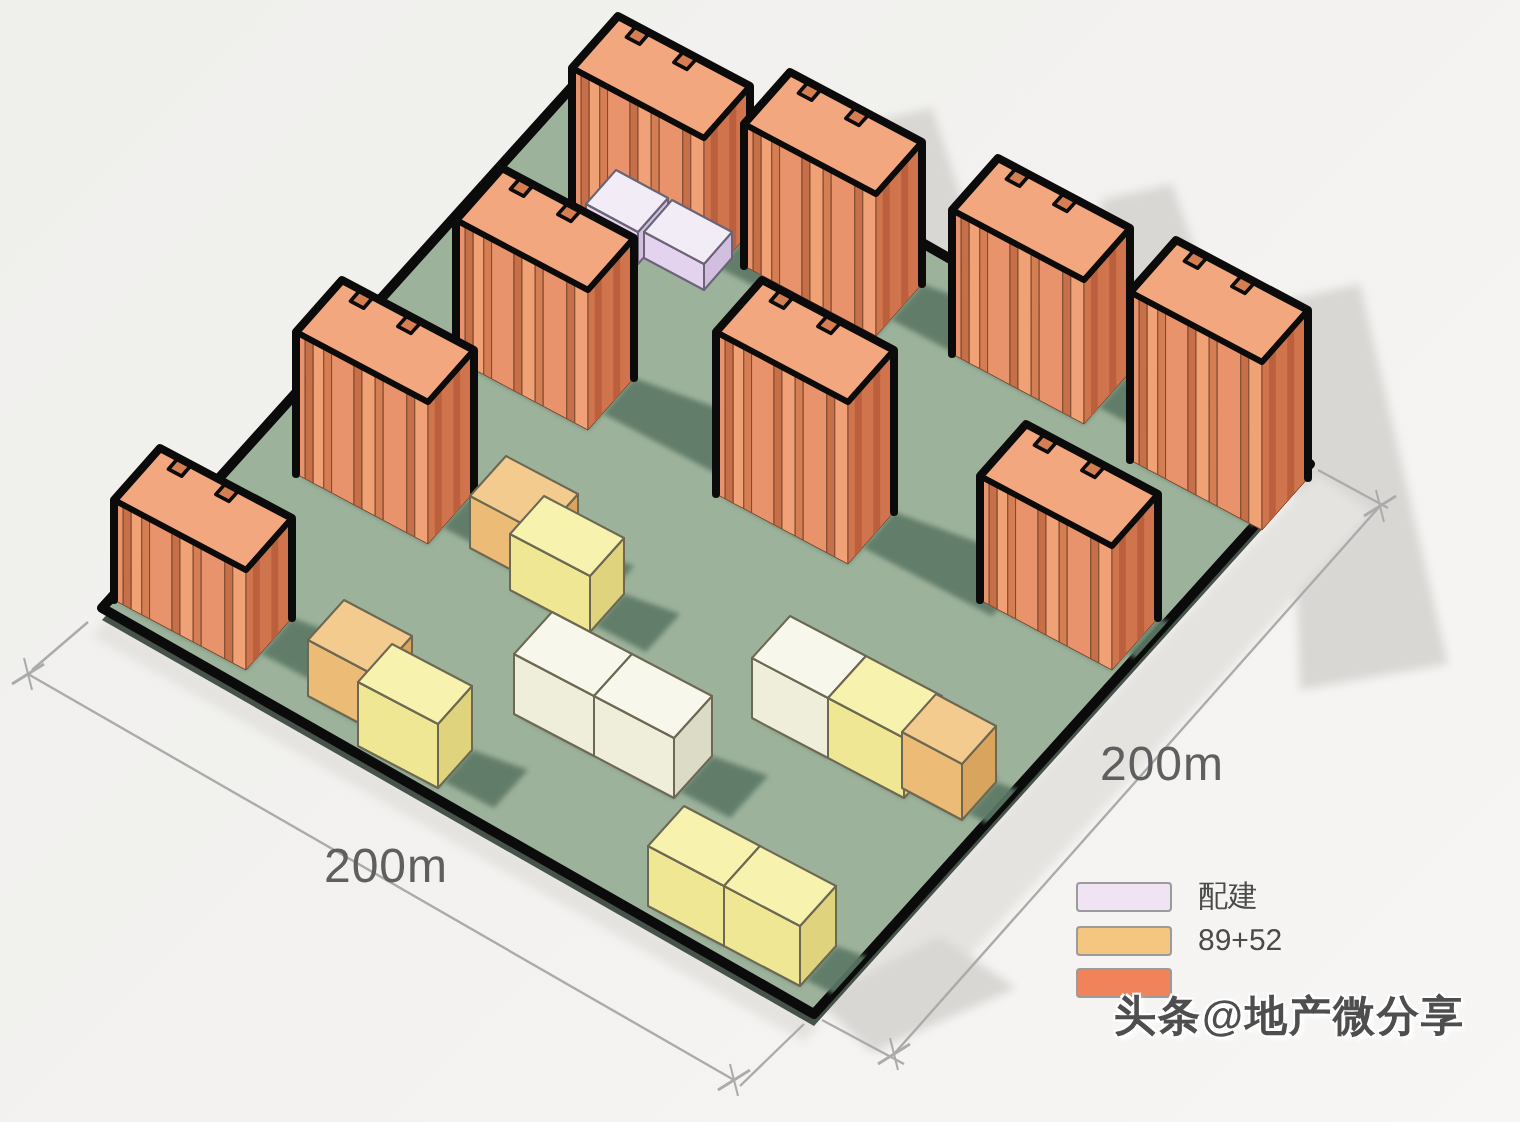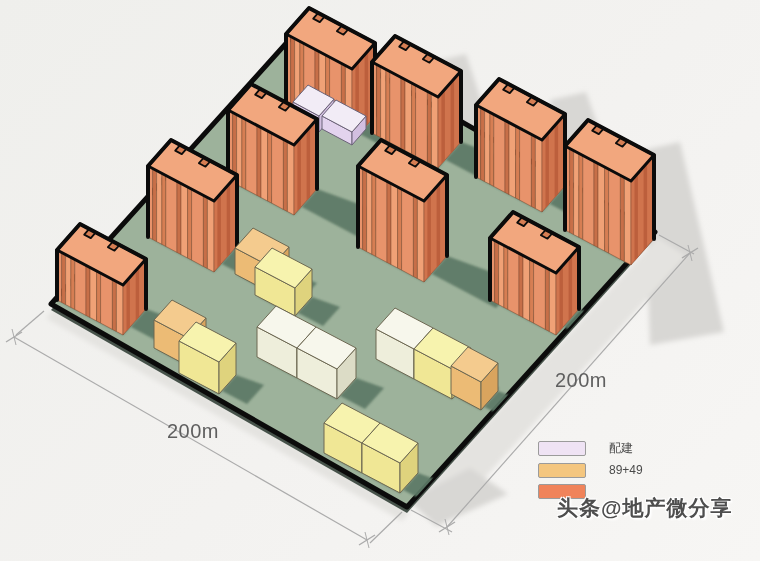--- a/index.html
+++ b/index.html
@@ -1,29 +1,29 @@
 <!DOCTYPE html>
 <html><head>
 <meta charset="utf-8">
 <style>
   html,body{margin:0;padding:0;}
   body{width:760px;height:561px;overflow:hidden;
        font-family:"Liberation Sans", sans-serif;}
   .stage{position:relative;width:760px;height:561px;
          background:linear-gradient(135deg,#efefec 0%,#f3f2f0 55%,#f7f6f4 100%);}
   .stage svg{position:absolute;left:0;top:0;}
-  .dim-label{position:absolute;font-size:20px;color:#5f5f5f;
+  .dim-label{position:absolute;font-size:24px;color:#5f5f5f;
              letter-spacing:0.5px;}
   .dim-label.left{left:158px;top:420px;width:70px;text-align:center;}
   .dim-label.right{left:546px;top:369px;width:70px;text-align:center;}
   .legend{position:absolute;left:538px;top:438px;}
   .legend-row{display:flex;align-items:center;height:21.5px;}
   .swatch{display:inline-block;width:46px;height:13px;border:1.5px solid #9b9b9b;
           border-radius:2px;background:#eee;flex:0 0 auto;}
-  .legend-label{margin-left:23px;font-size:12px;color:#4b4b4b;white-space:nowrap;}
+  .legend-label{margin-left:13px;font-size:15px;color:#4b4b4b;white-space:nowrap;}
   .watermark{position:absolute;left:557px;top:494px;font-size:21px;font-weight:bold;
              color:#4e4e4e;letter-spacing:1px;white-space:nowrap;
              text-shadow:1px 1px 0 #ffffff,-1px -1px 0 #ffffff,
                          1px -1px 0 #ffffff,-1px 1px 0 #ffffff,2px 2px 2px rgba(255,255,255,.9);}
 </style>
 </head>
 <body>
 
 <div class="stage">
   <div id="svg-holder">
@@ -346,21 +346,21 @@
   <div class="dim-label left">200m</div>
   <div class="dim-label right">200m</div>
 
   <div class="legend">
     <div class="legend-row">
       <span class="swatch" style="background-color: rgb(239, 227, 244);"></span>
       <span class="legend-label">配建</span>
     </div>
     <div class="legend-row">
       <span class="swatch" style="background-color: rgb(244, 198, 127);"></span>
-      <span class="legend-label">89+49</span>
+      <span class="legend-label">89+52</span>
     </div>
     <div class="legend-row">
       <span class="swatch" style="background-color: rgb(240, 131, 90);"></span>
       <span class="legend-label"></span>
     </div>
   </div>
 
   <div class="watermark">头条@地产微分享</div>
 </div>
 

